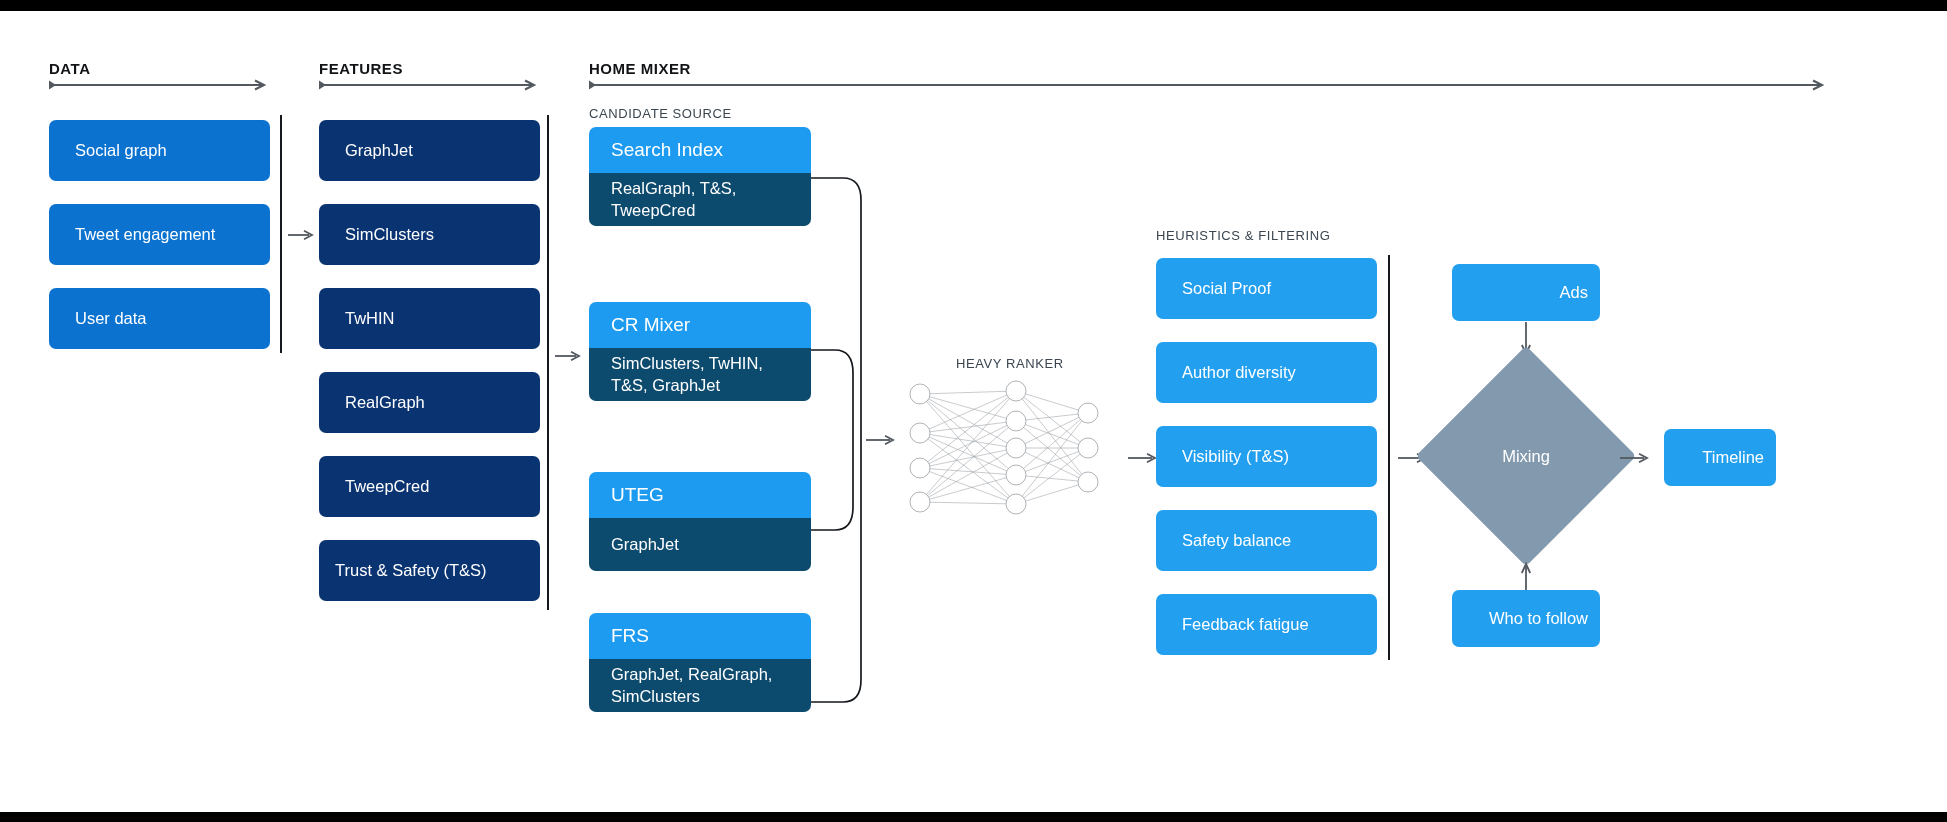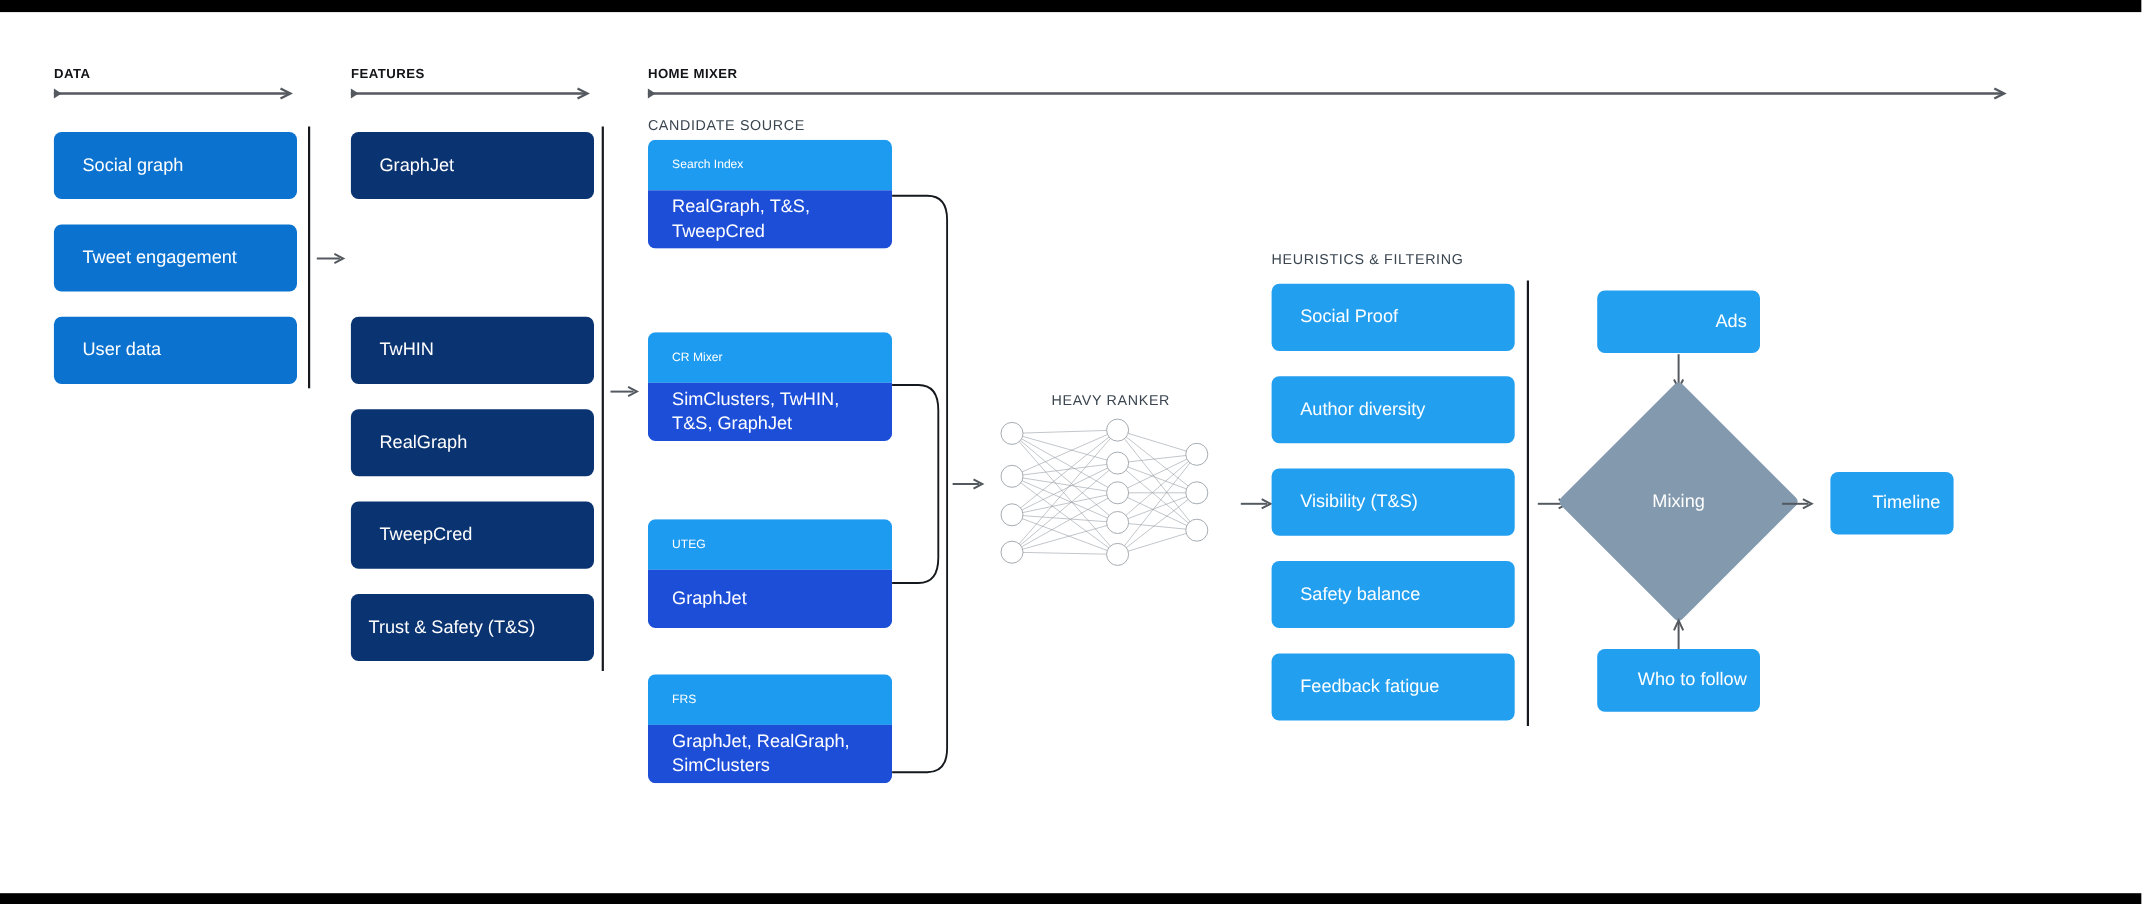--- a/index.html
+++ b/index.html
@@ -17,21 +17,21 @@
   }
   .bar-top,.bar-bottom{
     position:absolute;left:0;width:1947px;background:#000000;
   }
   .bar-top{top:0;height:11px;}
   .bar-bottom{top:812px;height:10px;}
 
   
   .sec-head{
     position:absolute;
-    font-size:12px;
+    font-size:15px;
     font-weight:700;
     letter-spacing:.035em;
     color:#121417;
     white-space:nowrap;
   }
   .sec-arrow{position:absolute;height:12px;}
   .sec-arrow svg{display:block;overflow:visible;}
 
   
   .sub-label{
@@ -57,26 +57,26 @@
     padding-right:12px;
   }
   .box.data   {background:#0b72d0;}
   .box.feature{background:#0a3371;}
   .box.heur   {background:#239ff0;align-items:center;}
   .box.out    {background:#239ff0;justify-content:flex-end;padding-left:12px;}
 
   
   .cs-card{position:absolute;width:222px;border-radius:7px;overflow:hidden;}
   .cs-head{
-    background:#1d9bf0;color:#fff;font-size:11px;
+    background:#1d9bf0;color:#fff;font-size:19px;
     display:flex;align-items:center;padding:0 22px;height:46px;
     box-sizing:border-box;
   }
   .cs-body{
-    background:#1d4ed8;color:#ffffff;font-size:16.5px;line-height:1.32;
+    background:#0c4a6e;color:#ffffff;font-size:16.5px;line-height:1.32;
     display:flex;align-items:center;padding:12px 22px;
     box-sizing:border-box;
   }
 
   
   .vrule{position:absolute;width:1.6px;background:#15191d;}
 
   
   .conn{position:absolute;}
   .conn svg{display:block;overflow:visible;}
@@ -151,20 +151,23 @@
   <div class="vrule" style="left:280px;top:115px;height:238px;"></div>
   <div class="conn" style="left:288px;top:229px;">
     <svg width="28" height="12" viewBox="0 0 28 12">
       <path d="M0 6 L21 6" stroke="#53595f" stroke-width="1.8" fill="none"></path>
       <path d="M16 1.8 L24 6 L16 10.2" stroke="#53595f" stroke-width="1.8" fill="none"></path>
     </svg>
   </div>
 
   <div class="box feature" style="left:319px;top:120px;width:221px;height:61px;">
     <span>GraphJet</span>
+  </div>
+  <div class="box feature" style="left:319px;top:204px;width:221px;height:61px;">
+    <span>SimClusters</span>
   </div>
   <div class="box feature" style="left:319px;top:288px;width:221px;height:61px;">
     <span>TwHIN</span>
   </div>
   <div class="box feature" style="left:319px;top:372px;width:221px;height:61px;">
     <span>RealGraph</span>
   </div>
   <div class="box feature" style="left:319px;top:456px;width:221px;height:61px;">
     <span>TweepCred</span>
   </div>

